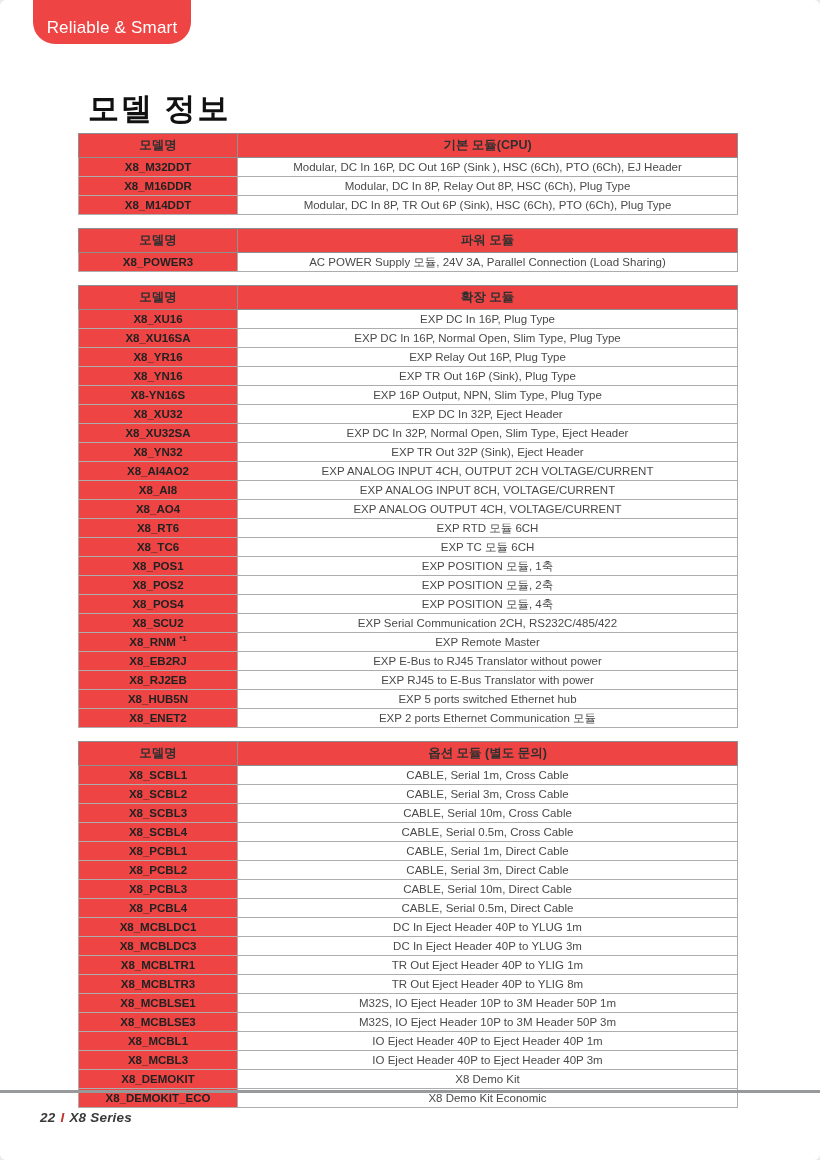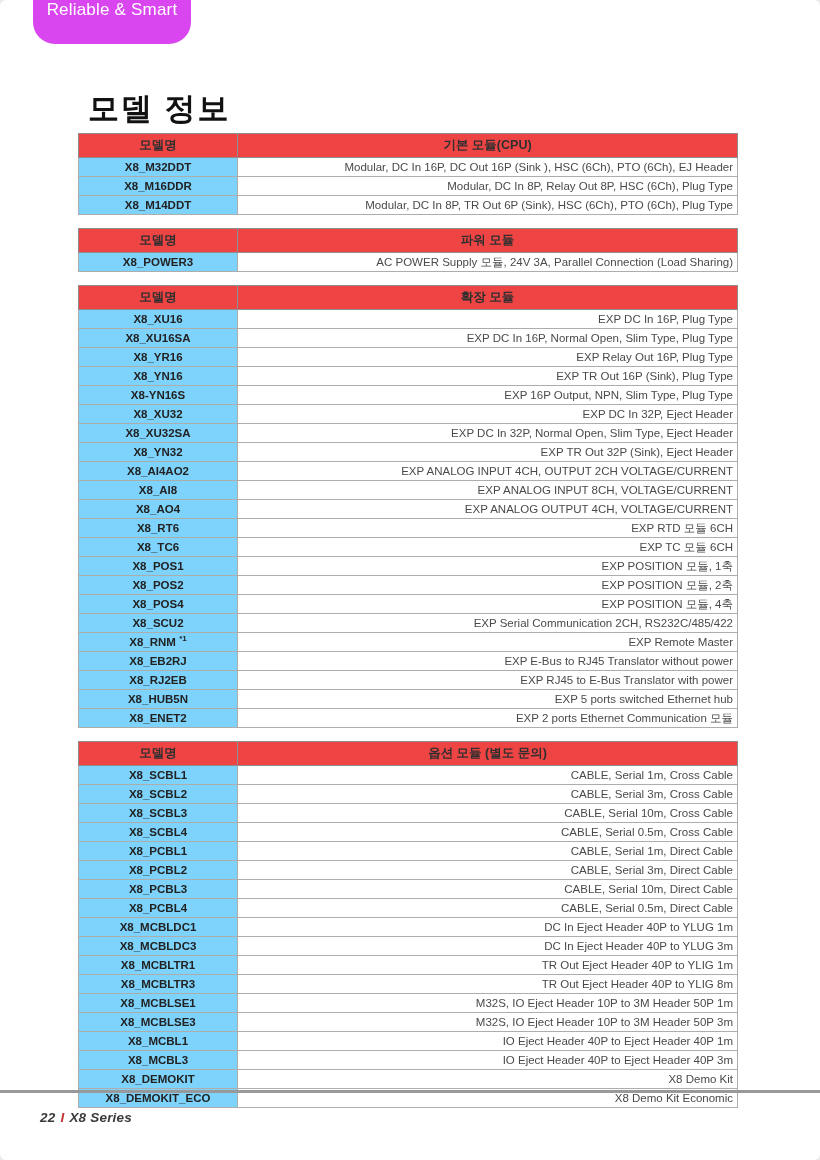--- a/index.html
+++ b/index.html
@@ -10,26 +10,26 @@
     background: #ffffff;
     font-family: "Liberation Sans", sans-serif;
     overflow: hidden;
     border-radius: 6px;
   }
   
   .brand-tab {
     position: absolute;
     top: 0; left: 33px;
     width: 158px; height: 44px;
-    background: #d946ef;
+    background: #ef4444;
     border-radius: 0 0 22px 22px;
     display: flex;
     align-items: flex-end;
     justify-content: center;
-    padding-bottom: 24px;
+    padding-bottom: 6px;
     box-sizing: border-box;
     color: #ffffff;
     font-size: 17px;
     letter-spacing: 0.2px;
   }
   
   .page-title {
     position: absolute;
     top: 80px; left: 80px;
     margin: 8px;
@@ -66,31 +66,31 @@
     border: 1px solid #adadad;
     height: 18px;
     font-size: 11.5px;
     line-height: 1.1;
     padding: 0 4px;
     vertical-align: middle;
     white-space: nowrap;
     overflow: hidden;
   }
   td.model-cell {
-    background: #7dd3fc;
+    background: #ef4444;
     font-weight: bold;
     color: #222222;
     text-align: center;
     font-size: 12px;
   }
   td.model-cell sup { font-size: 8px; font-weight: bold; }
   td.desc-cell {
     background: #ffffff;
     color: #4a4a4a;
-    text-align: right;
+    text-align: center;
     padding-left: 8px;
   }
   
   .footer-rule {
     position: absolute;
     top: 1090px; left: 0;
     width: 820px; height: 3px;
     background: #98999b;
   }
   .footer {

